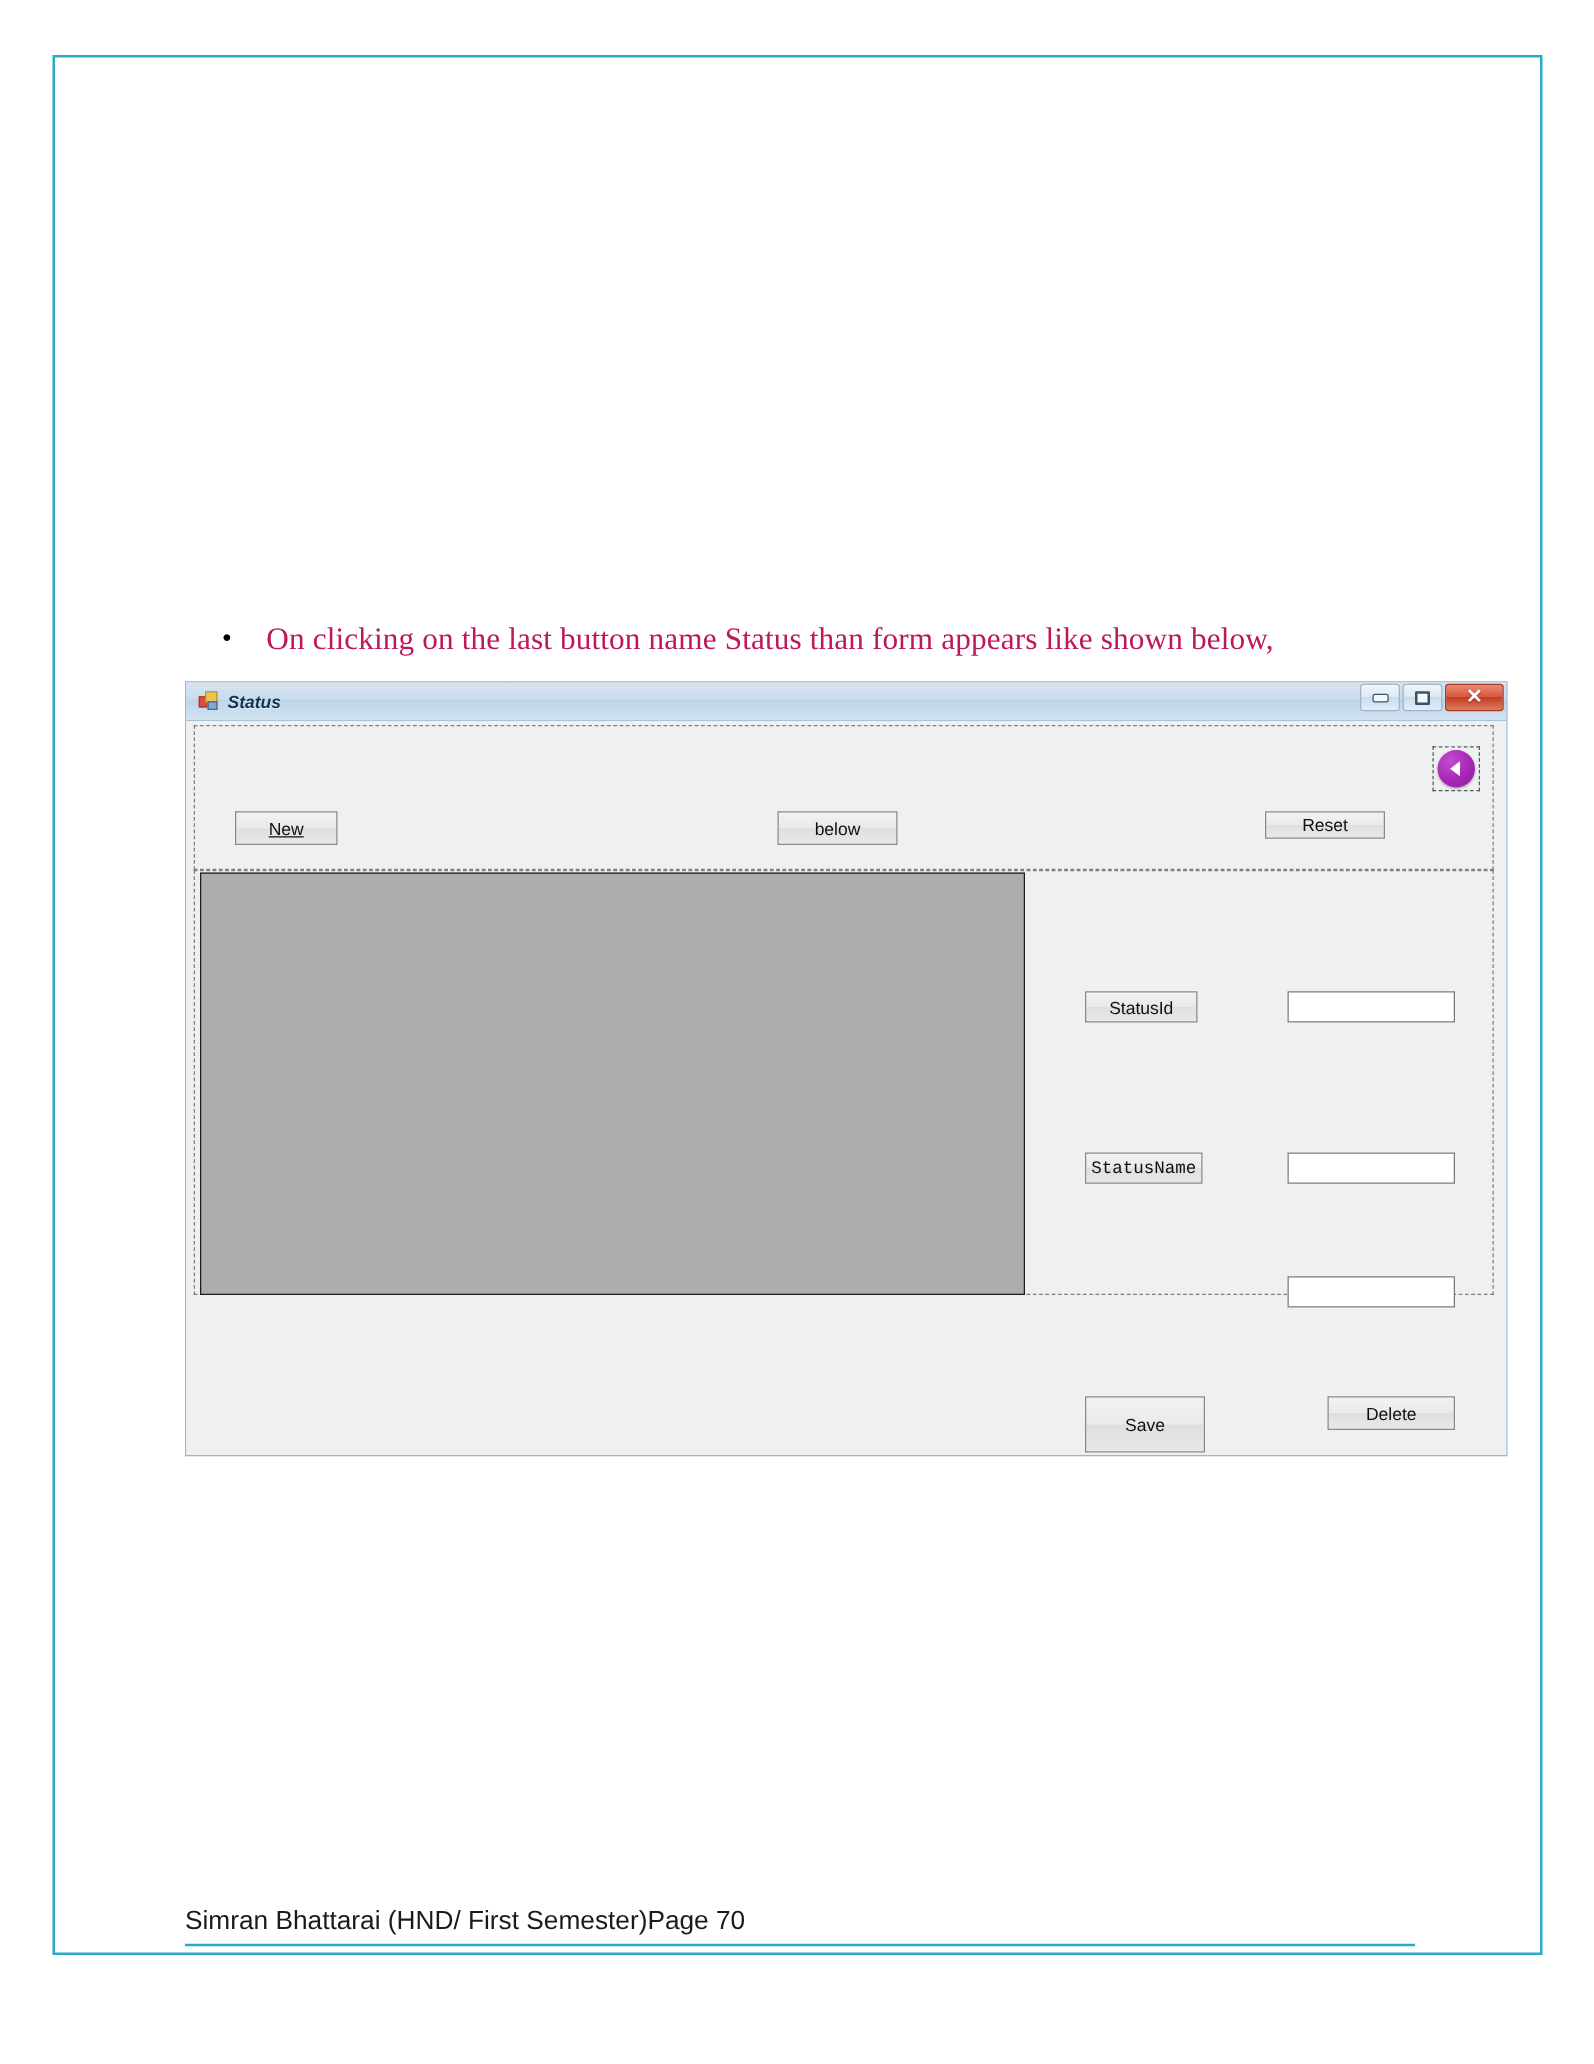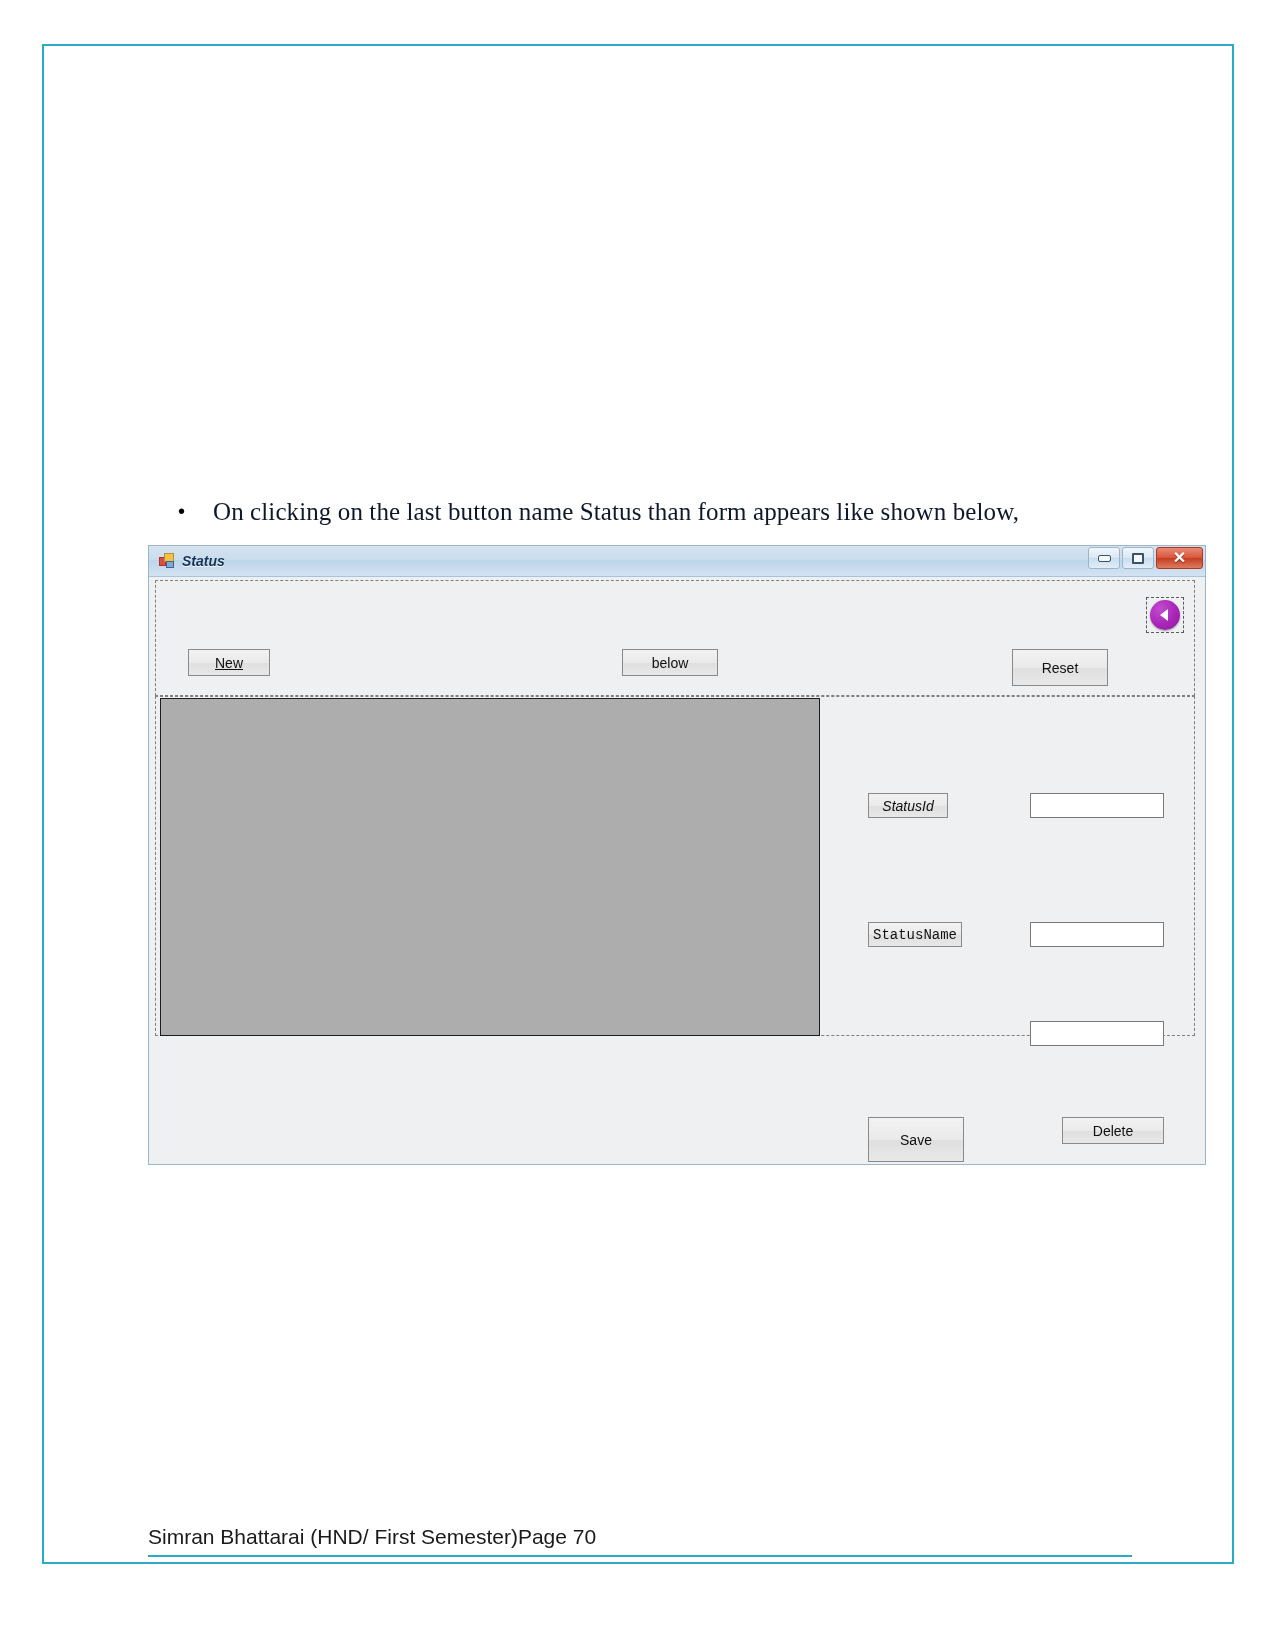--- a/index.html
+++ b/index.html
@@ -30,21 +30,21 @@
     align-items: baseline;
     gap: 28px;
   }
   #bullet-dot {
     font-size: 20px; line-height: 1;
     color: #000; transform: translateY(-2px);
   }
   #bullet-text {
     font-family: "Liberation Serif", serif;
     font-size: 25px;
-    color: #0f172a;
+    color: #be185d;
     letter-spacing: 0.1px;
     white-space: nowrap;
   }
 
   
   #winform {
     position: absolute;
     left: 148px; top: 545px;
     width: 1058px; height: 620px;
     border: 1px solid #9bb6cc;
@@ -140,21 +140,21 @@
     background: linear-gradient(to bottom, #f2f2f2 0%, #eaeaea 50%, #dfdfdf 51%, #e8e8e8 100%);
     border: 1px solid #8a8a8a;
     font-family: "Liberation Sans", sans-serif;
     font-size: 14px;
     color: #101010;
     display: flex; align-items: center; justify-content: center;
     cursor: default;
   }
   #btn-new   { left: 32px;  top: 68px; width: 82px; height: 27px; text-decoration: underline; }
   #btn-edit  { left: 466px; top: 68px; width: 96px; height: 27px; }
-  #btn-reset { left: 856px; top: 68px; width: 96px; height: 37px; }
+  #btn-reset { left: 856px; top: 68px; width: 96px; height: 22px; }
 
   #back-button-wrap {
     position: absolute;
     left: 990px; top: 16px;
     width: 38px; height: 36px;
     border: 1px dashed #5a5a5a;
     display: flex; align-items: center; justify-content: center;
   }
   #back-button {
     width: 30px; height: 30px;
@@ -202,21 +202,21 @@
   .field-input {
     position: absolute;
     background: #ffffff;
     border: 1px solid #7a7a7a;
     font-family: "Liberation Sans", sans-serif;
     font-size: 14px;
     color: #101010;
     padding: 0 4px;
     outline: none;
   }
-  #lbl-statusid   { left: 712px; top: 96px;  width: 80px; height: 25px; font-style: italic; }
+  #lbl-statusid   { left: 712px; top: 96px;  width: 90px; height: 25px; }
   #inp-statusid   { left: 874px; top: 96px;  width: 134px; height: 25px; }
   #lbl-statusname { left: 712px; top: 225px; width: 94px; height: 25px; font-family: Liberation Mono, monospace; }
   #inp-statusname { left: 874px; top: 225px; width: 134px; height: 25px; }
   #inp-extra      { left: 874px; top: 324px; width: 134px; height: 25px; }
   #btn-save       { left: 712px; top: 420px; width: 96px; height: 45px; }
   #btn-delete     { left: 906px; top: 420px; width: 102px; height: 27px; }
 
   
   #footer {
     position: absolute;

